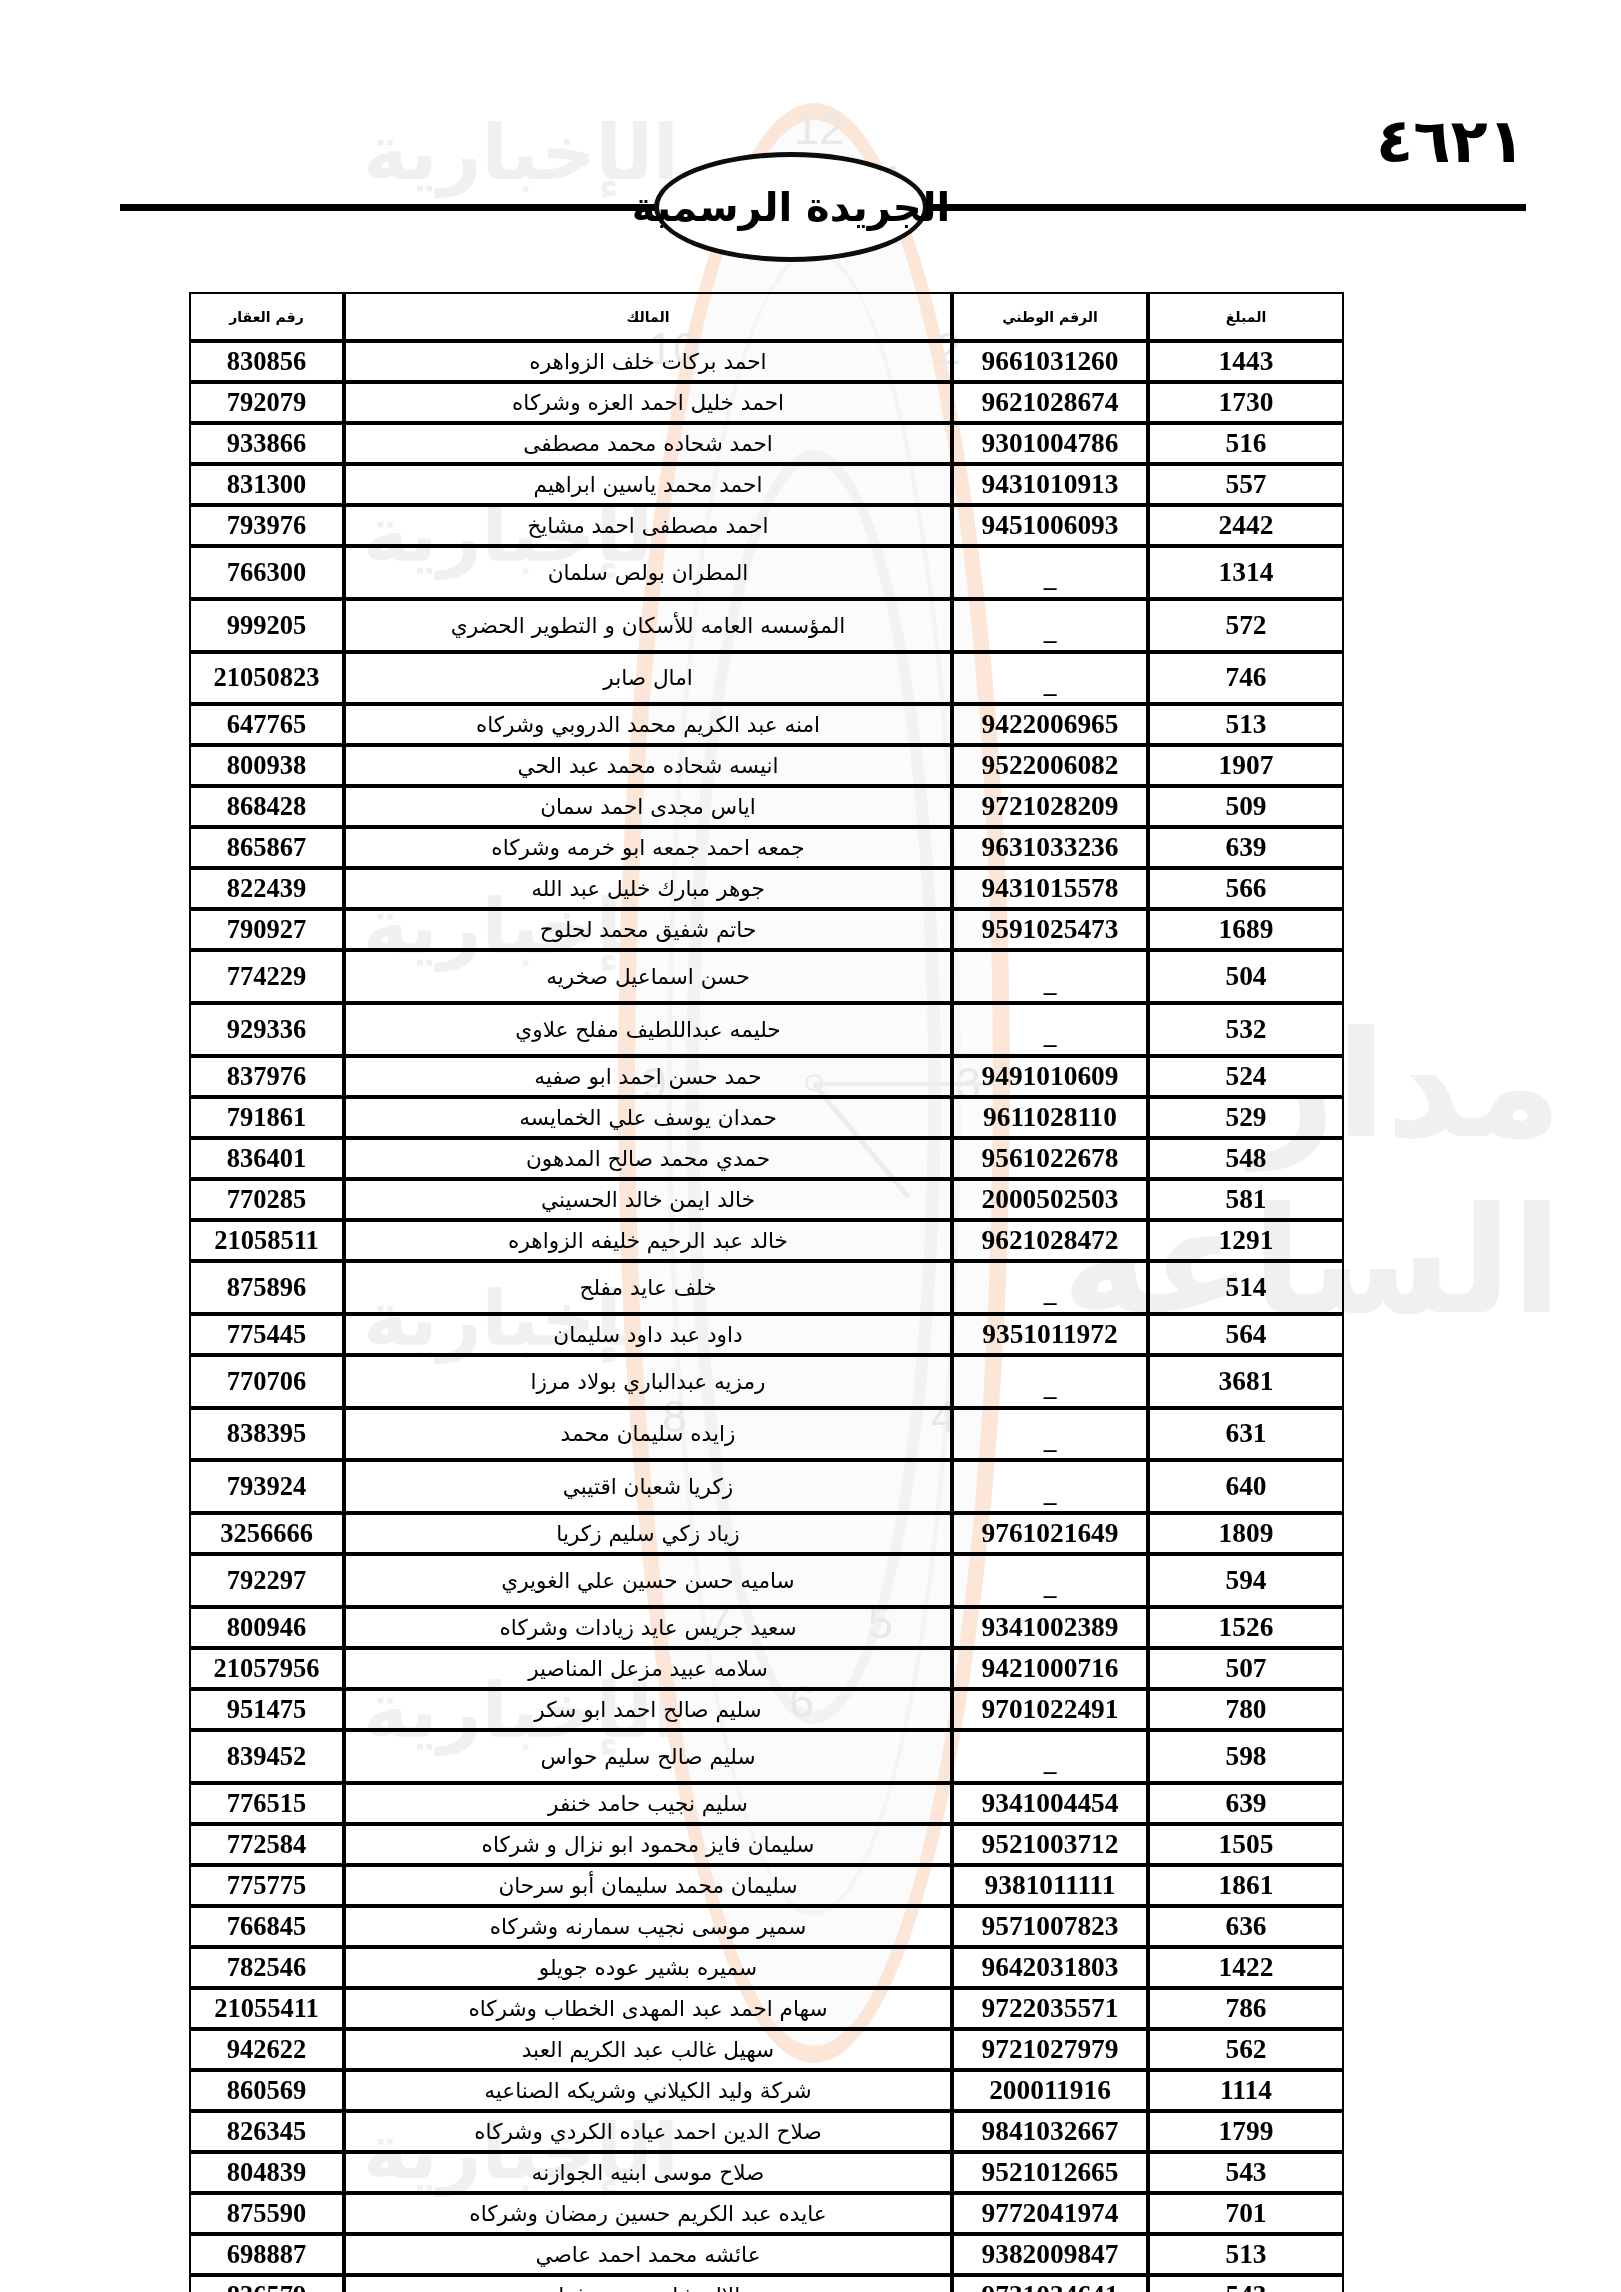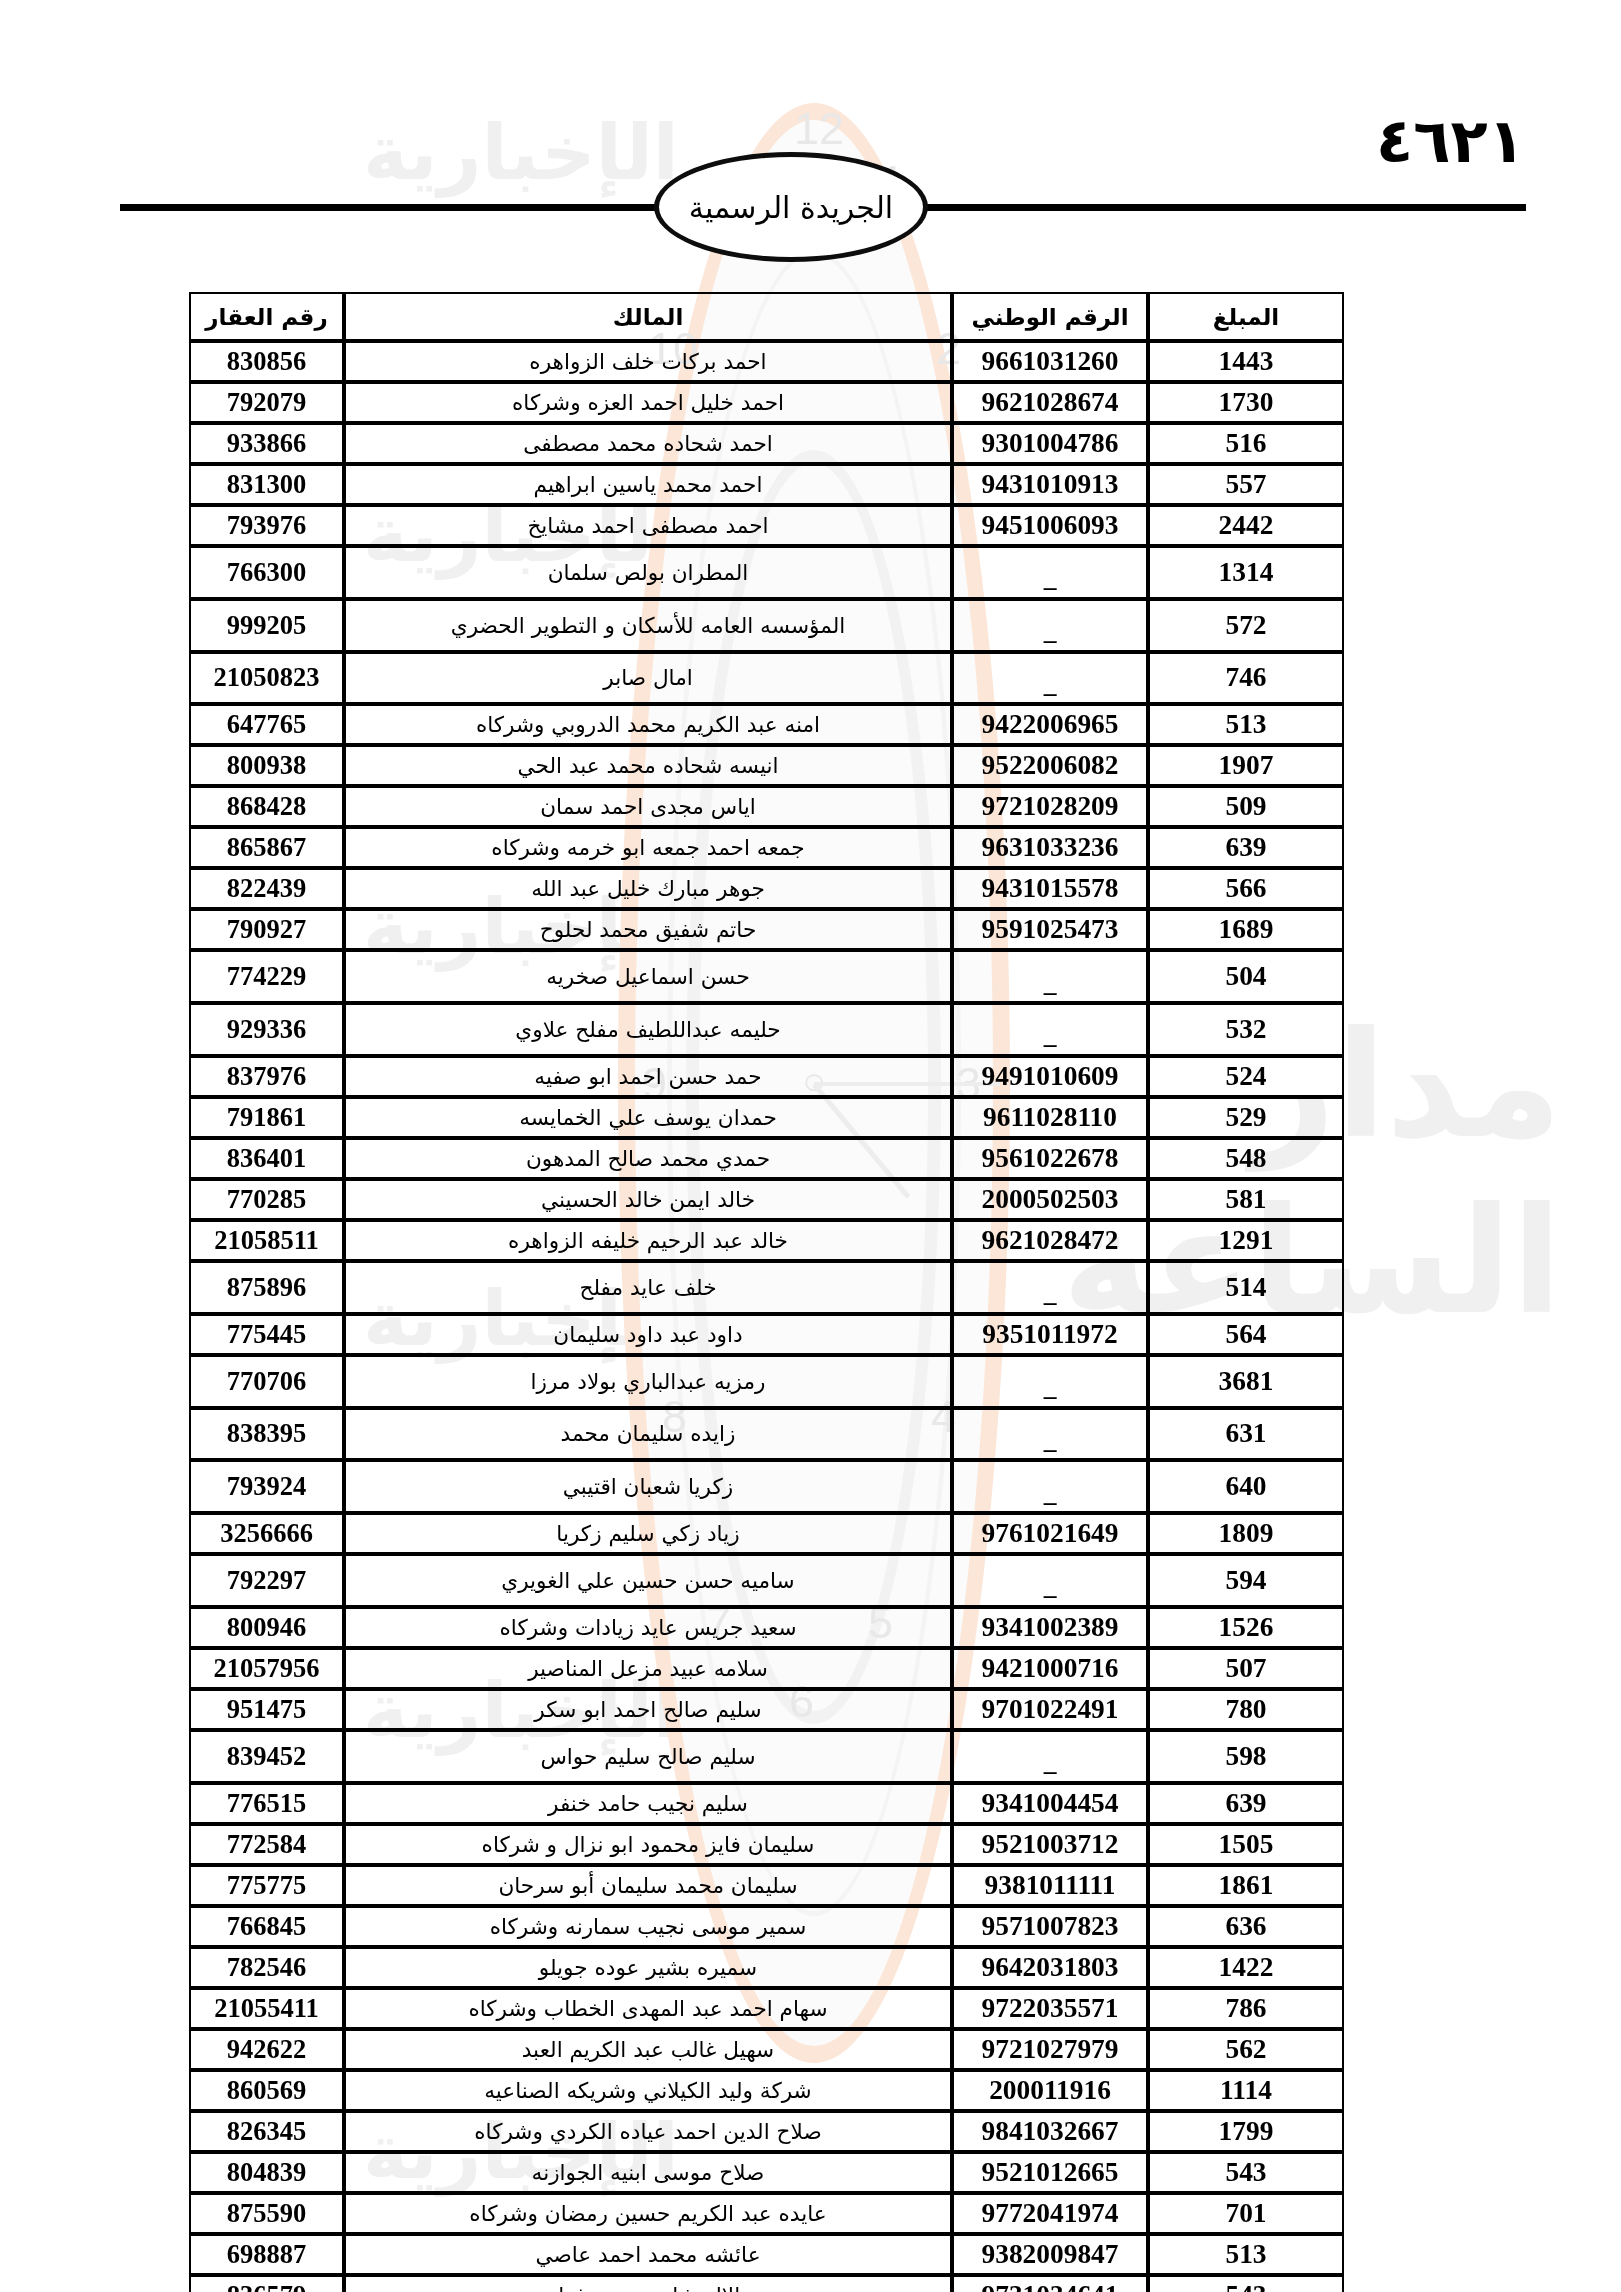--- a/index.html
+++ b/index.html
@@ -134,22 +134,22 @@
     border: 5.9px solid #0d0d0d;
     border-radius: 50%;
     background: #ffffff;
     display: flex;
     align-items: center;
     justify-content: center;
     box-sizing: border-box;
   }
   #gazette-badge .badge-label {
     font-family: "DejaVu Sans", "Liberation Sans", sans-serif;
-    font-size: 30px;
-    font-weight: 400;
+    font-size: 40px;
+    font-weight: 700;
     color: #000;
     white-space: nowrap;
   }
 
   
   #records-table-wrap {
     position: absolute;
     left: 189px;
     top: 292px;
     width: 1155px;
@@ -168,21 +168,21 @@
     padding: 0;
     height: 37px;
     vertical-align: middle;
     text-align: center;
     background: transparent;
     overflow: hidden;
     white-space: nowrap;
   }
   table.records th {
     font-family: "DejaVu Sans", "Liberation Sans", sans-serif;
-    font-size: 23px;
+    font-size: 14px;
     font-weight: 700;
     height: 45px;
   }
   
   col.c-amount   { width: 196px; }
   col.c-natid    { width: 196px; }
   col.c-owner    { width: 608px; }
   col.c-property { width: 155px; }
 
   td.amount,

